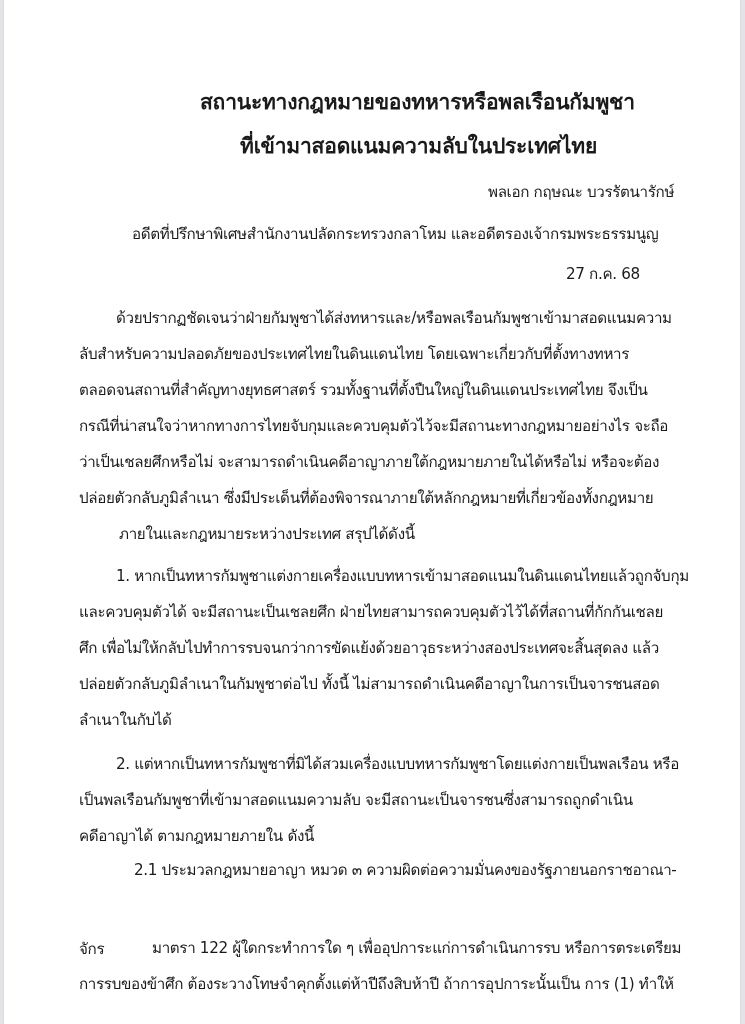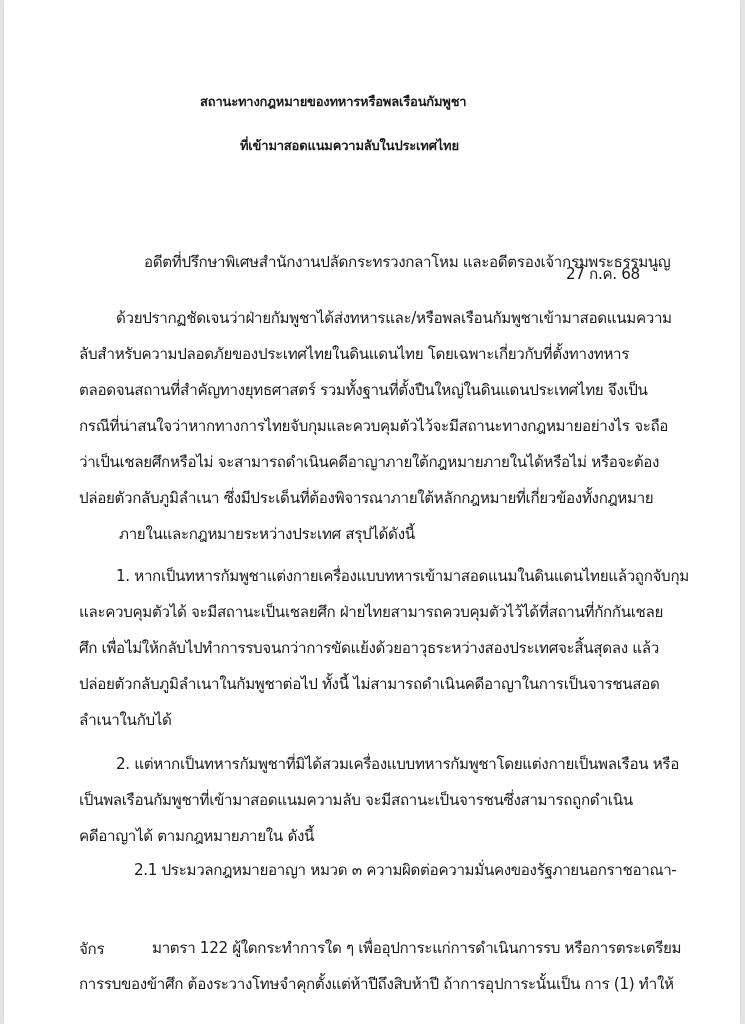--- a/index.html
+++ b/index.html
@@ -11,30 +11,31 @@
   }
   .page {
     position: absolute; left: 4px; top: 0; width: 736px; height: 1024px;
     background: #ffffff;
     box-shadow: 0 0 2px rgba(0,0,0,0.12);
   }
   .line {
     position: absolute; white-space: nowrap; font-size: 15.2px; line-height: 20px;
     letter-spacing: -0.35px;
   }
-  .title { font-weight: bold; font-size: 13px; letter-spacing: -0.2px; }
+  .title { font-weight: bold; font-size: 21px; letter-spacing: -0.2px; }
 </style>
 </head>
 <body>
 
 <div class="page">
   <div class="line title" style="left:196px;top:92px;">สถานะทางกฎหมายของทหารหรือพลเรือนกัมพูชา</div>
   <div class="line title" style="left:236px;top:136px;">ที่เข้ามาสอดแนมความลับในประเทศไทย</div>
 
-  <div class="line" style="left:140px;top:224px;margin-top:28px;">อดีตที่ปรึกษาพิเศษสำนักงานปลัดกระทรวงกลาโหม และอดีตรองเจ้ากรมพระธรรมนูญ</div>
+  <div class="line" style="left:484px;top:182px;">พลเอก กฤษณะ บวรรัตนารักษ์</div>
+  <div class="line" style="left:128px;top:224px;">อดีตที่ปรึกษาพิเศษสำนักงานปลัดกระทรวงกลาโหม และอดีตรองเจ้ากรมพระธรรมนูญ</div>
   <div class="line" style="left:562px;top:264px;">27 ก.ค. 68</div>
 
   <div>
     <div class="line" style="left:112px;top:308px;">ด้วยปรากฏชัดเจนว่าฝ่ายกัมพูชาได้ส่งทหารและ/หรือพลเรือนกัมพูชาเข้ามาสอดแนมความ</div>
     <div class="line" style="left:75px;top:344px;">ลับสำหรับความปลอดภัยของประเทศไทยในดินแดนไทย โดยเฉพาะเกี่ยวกับที่ตั้งทางทหาร</div>
     <div class="line" style="left:75px;top:380px;">ตลอดจนสถานที่สำคัญทางยุทธศาสตร์ รวมทั้งฐานที่ตั้งปืนใหญ่ในดินแดนประเทศไทย จึงเป็น</div>
     <div class="line" style="left:75px;top:416px;">กรณีที่น่าสนใจว่าหากทางการไทยจับกุมและควบคุมตัวไว้จะมีสถานะทางกฎหมายอย่างไร จะถือ</div>
     <div class="line" style="left:75px;top:452px;">ว่าเป็นเชลยศึกหรือไม่ จะสามารถดำเนินคดีอาญาภายใต้กฎหมายภายในได้หรือไม่ หรือจะต้อง</div>
     <div class="line" style="left:75px;top:488px;">ปล่อยตัวกลับภูมิลำเนา ซึ่งมีประเด็นที่ต้องพิจารณาภายใต้หลักกฎหมายที่เกี่ยวข้องทั้งกฎหมาย</div>
     <div class="line" style="left:71px;top:524px;margin-left:44px;">ภายในและกฎหมายระหว่างประเทศ สรุปได้ดังนี้</div>

